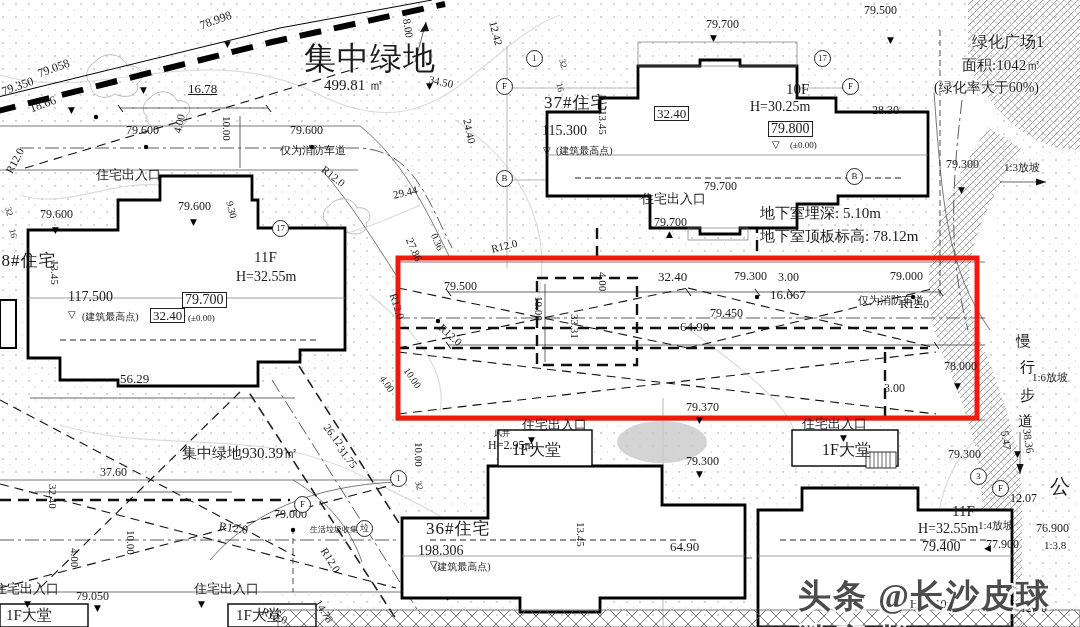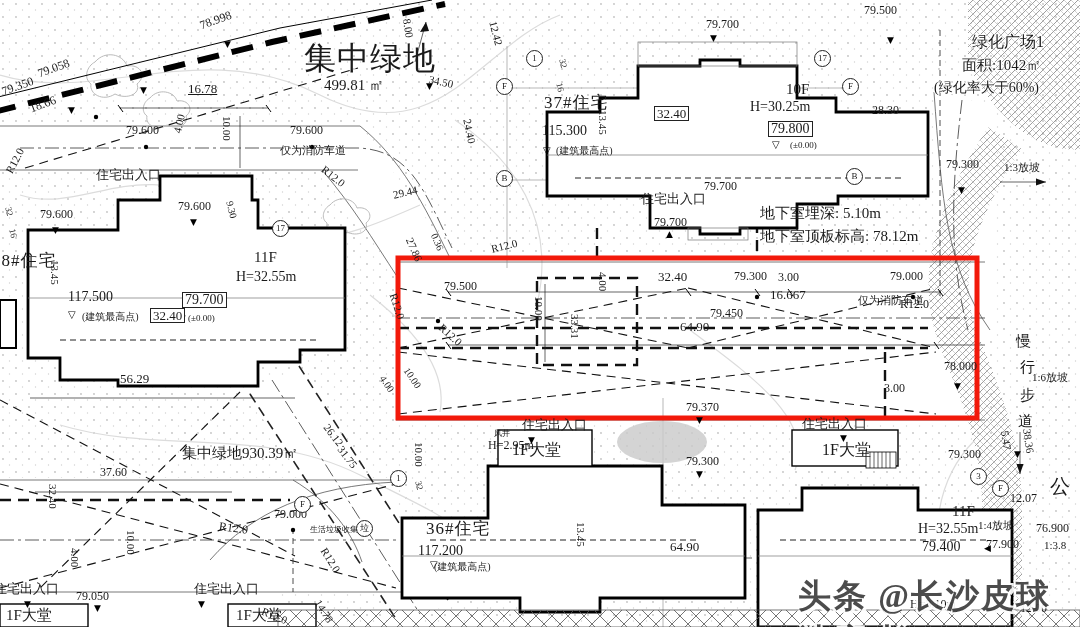--- a/index.html
+++ b/index.html
@@ -350,21 +350,21 @@
 <div class="ann big" style="left:-8px;top:252px;font-size:17px">38#住宅</div>
 <div class="ann" style="left:68px;top:290px;font-size:14px">117.500</div>
 <div class="ann" style="left:82px;top:312px;font-size:10px">(建筑最高点)</div>
 <div class="ann boxed" style="left:150px;top:308px;font-size:13px">32.40</div>
 <div class="ann boxed" style="left:182px;top:292px;font-size:14px">79.700</div>
 <div class="ann" style="left:188px;top:314px;font-size:9px">(±0.00)</div>
 <div class="ann" style="left:254px;top:250px;font-size:15px">11F</div>
 <div class="ann" style="left:236px;top:270px;font-size:14px">H=32.55m</div>
 
 <div class="ann big" style="left:426px;top:520px;font-size:17px">36#住宅</div>
-<div class="ann" style="left:418px;top:544px;font-size:14px">117.200</div>
+<div class="ann" style="left:418px;top:544px;font-size:14px">198.306</div>
 <div class="ann" style="left:434px;top:562px;font-size:10px">(建筑最高点)</div>
 
 <div class="ann" style="left:952px;top:504px;font-size:15px">11F</div>
 <div class="ann" style="left:918px;top:522px;font-size:14px">H=32.55m</div>
 
 <div class="ann" style="left:96px;top:168px;font-size:13px">住宅出入口</div>
 <div class="ann" style="left:641px;top:192px;font-size:13px">住宅出入口</div>
 <div class="ann" style="left:522px;top:418px;font-size:13px">住宅出入口</div>
 <div class="ann" style="left:802px;top:417px;font-size:13px">住宅出入口</div>
 <div class="ann" style="left:-6px;top:582px;font-size:13px">住宅出入口</div>

